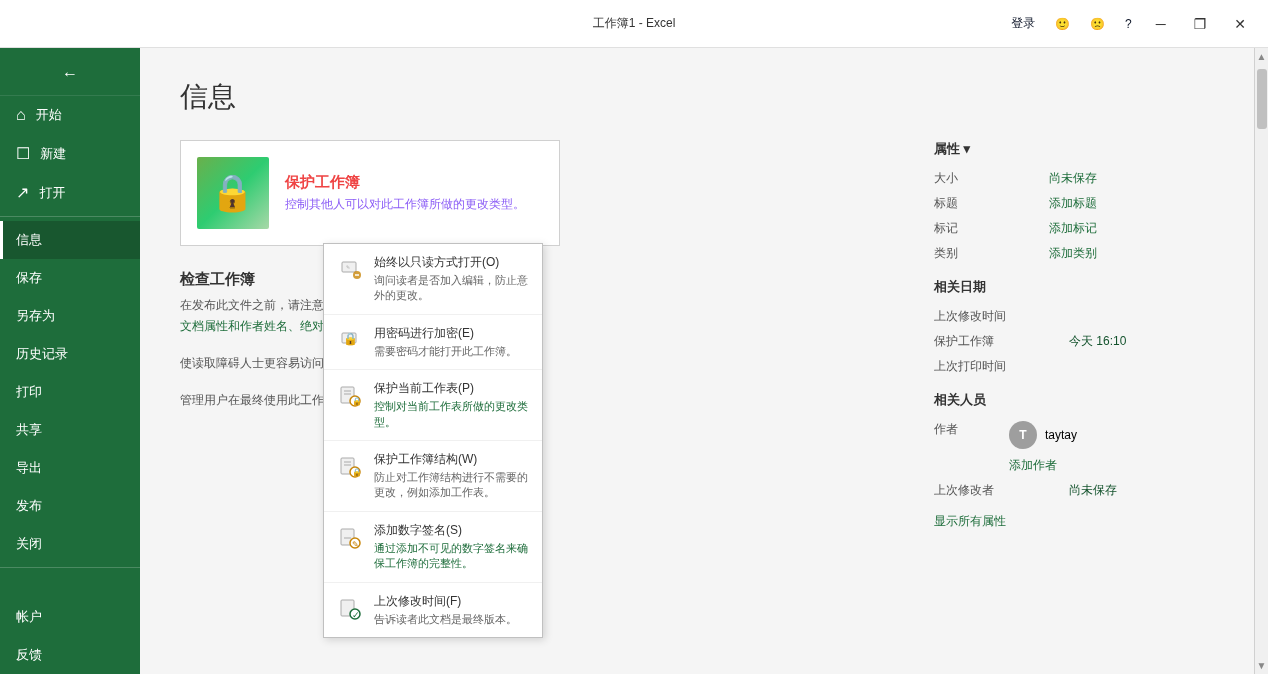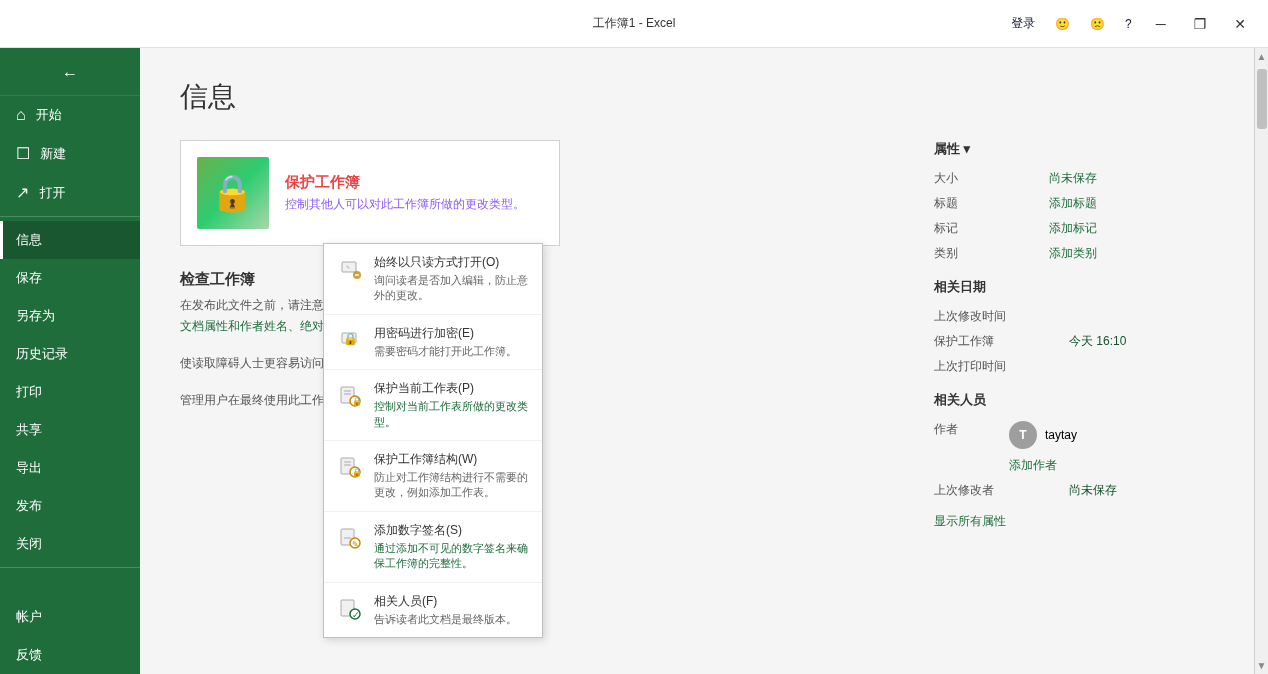--- a/index.html
+++ b/index.html
@@ -537,21 +537,21 @@
 
       <div class="menu-item">
         <div class="menu-item-icon">
           <svg width="24" height="24" viewBox="0 0 24 24">
             <rect x="3" y="3" width="13" height="16" rx="1" fill="#f0f0f0" stroke="#aaa" stroke-width="1"></rect>
             <circle cx="17" cy="17" r="5" fill="white" stroke="#1e6d3b" stroke-width="1.5"></circle>
             <text x="14" y="21" font-size="9" fill="#1e6d3b">✓</text>
           </svg>
         </div>
         <div class="menu-item-text">
-          <h4>相关人员(F)</h4>
+          <h4>上次修改时间(F)</h4>
           <p>告诉读者此文档是最终版本。</p>
         </div>
       </div>
 
     </div>
 
     <svg class="arrow-overlay" xmlns="http://www.w3.org/2000/svg">
 
       <defs>
         <marker id="arrowhead1" markerWidth="8" markerHeight="8" refX="6" refY="3" orient="auto">

